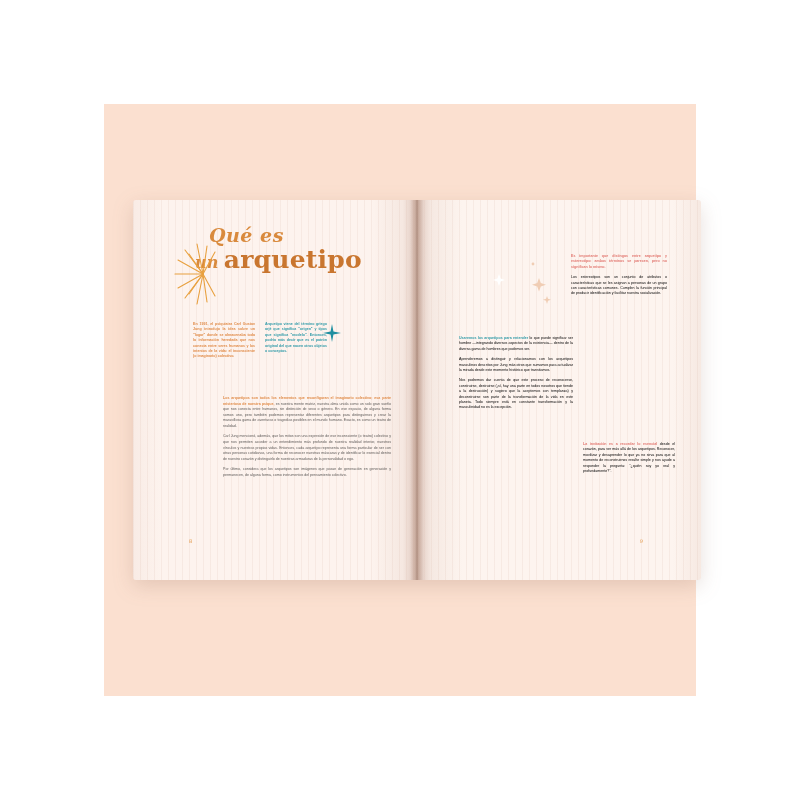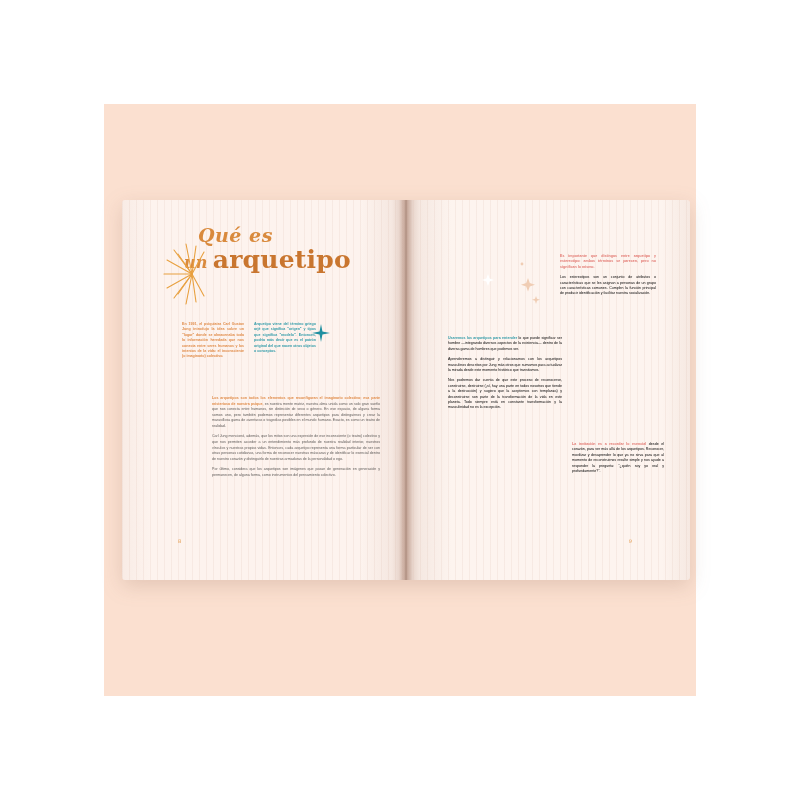--- a/index.html
+++ b/index.html
@@ -25,21 +25,21 @@
     left: 104px;
     top: 104px;
     width: 592px;
     height: 592px;
     background: #fbe0d0;
   }
 
   
   #book {
     position: absolute;
-    left: 122px;
+    left: 133px;
     top: 200px;
     width: 568px;
     height: 380px;
     display: flex;
     filter: drop-shadow(0 6px 10px rgba(120, 80, 60, 0.18));
   }
 
   .page {
     position: relative;
     box-sizing: border-box;

